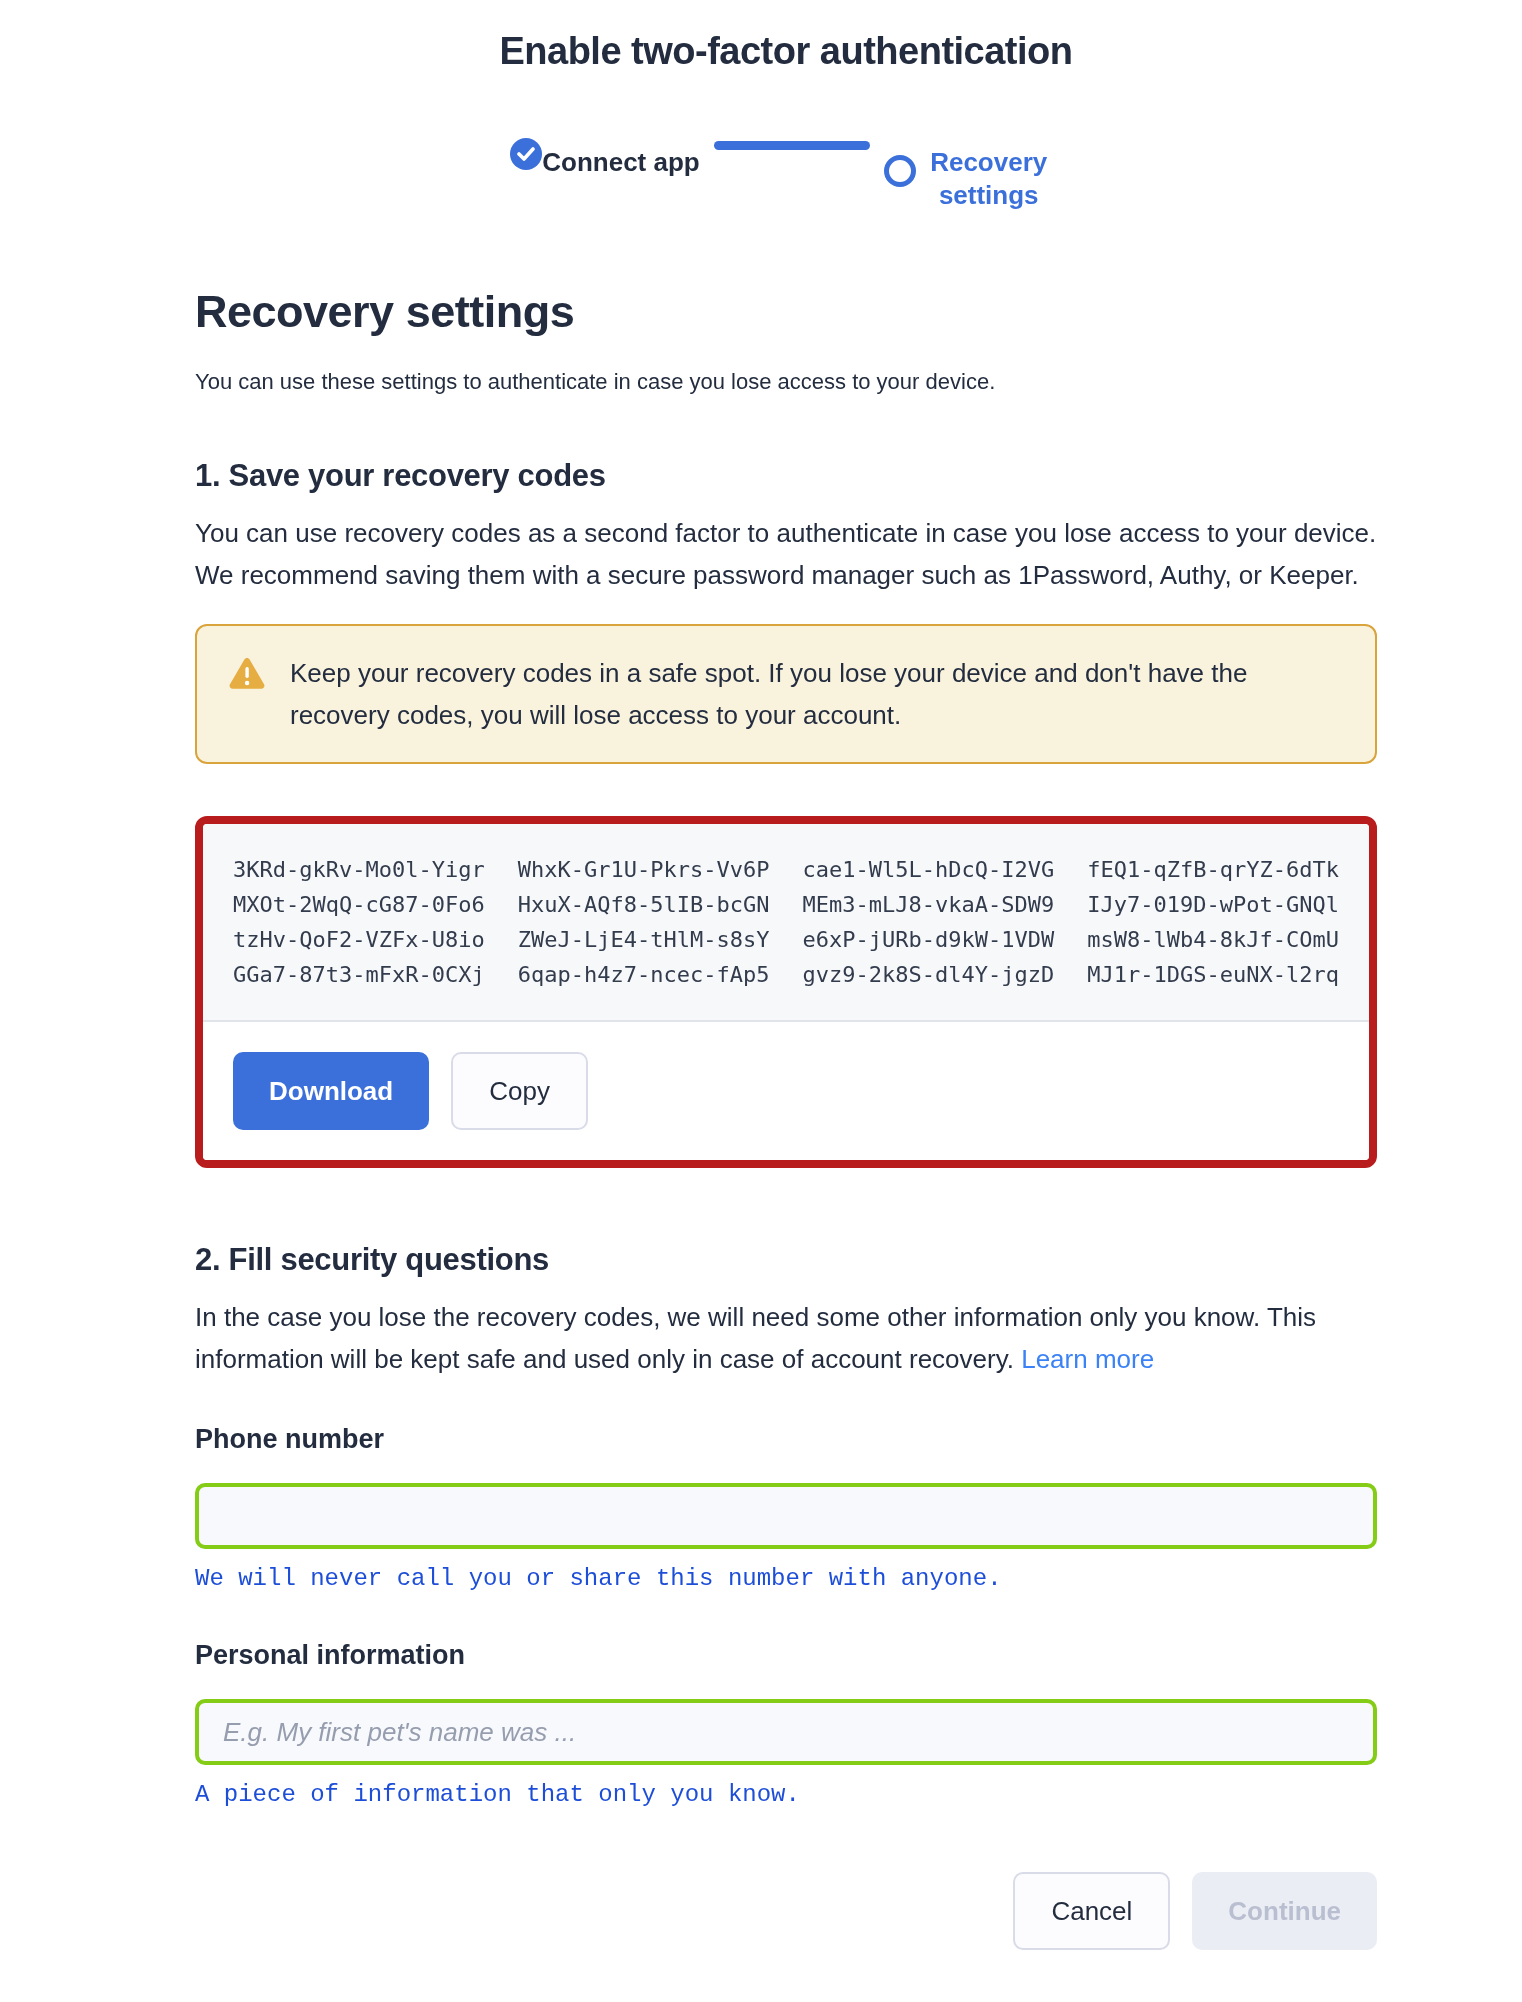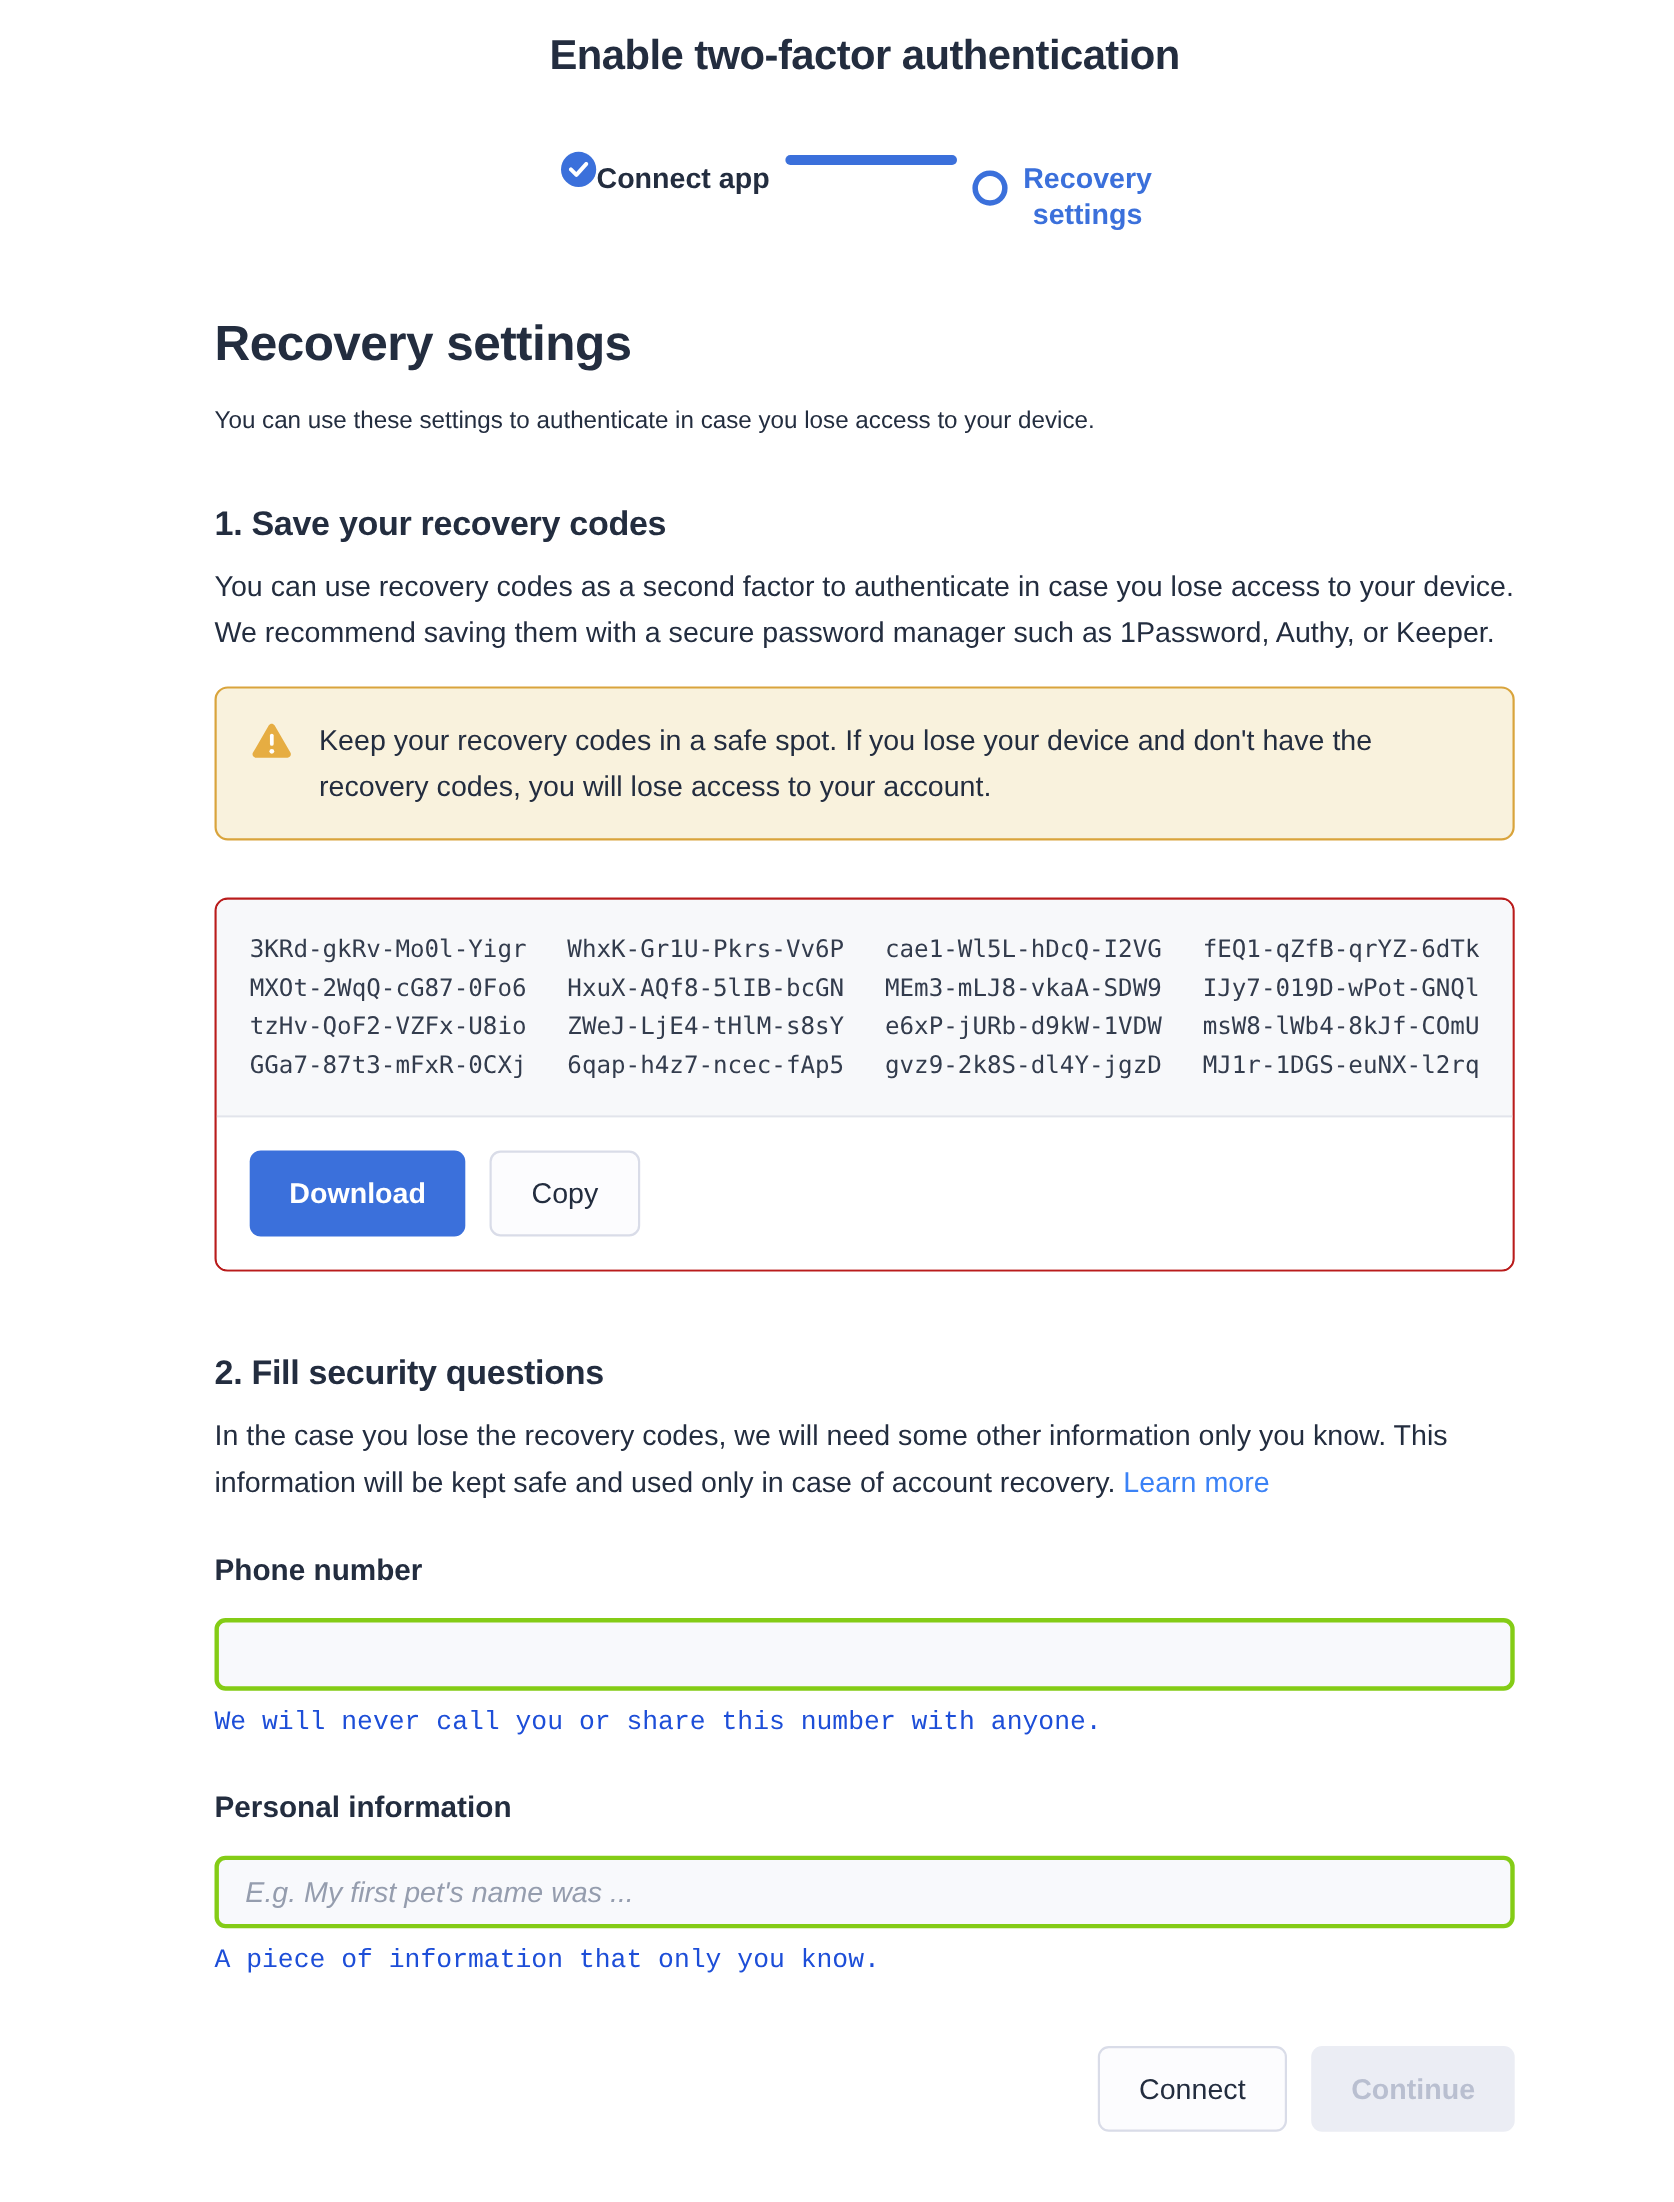--- a/index.html
+++ b/index.html
@@ -78,21 +78,21 @@
     padding: 26px 36px 26px 32px;
     display: flex;
     align-items: flex-start;
     gap: 25px;
   }
   .warning-icon { flex: none; margin-top: 5px; }
   .warning-text { font-size: 26px; line-height: 42px; color: #232d3f; margin: 0; }
   
   .codes-card {
     margin-top: 52px;
-    border: 2px solid #b91c1c;
+    border: 8px solid #b91c1c;
     border-radius: 12px;
     overflow: hidden;
     background: #ffffff;
   }
   .codes-grid {
     background: #f7f8fa;
     border-bottom: 2px solid #e2e4eb;
     padding: 28px 30px;
     display: flex;
     justify-content: space-between;
@@ -262,17 +262,17 @@
   <label class="field-label first">Phone number</label>
   <input class="text-input" type="text" value="" style="">
   <p class="helper">We will never call you or share this number with anyone.</p>
 
   <label class="field-label">Personal information</label>
   <input class="text-input" type="text" placeholder="E.g. My first pet's name was ..." style="">
   <p class="helper">A piece of information that only you know.</p>
 
   
   <div class="footer">
-    <button class="btn btn-outline">Connect</button>
+    <button class="btn btn-outline">Cancel</button>
     <button class="btn btn-disabled" disabled="">Continue</button>
   </div>
 
 </div>
 
 </body></html>

